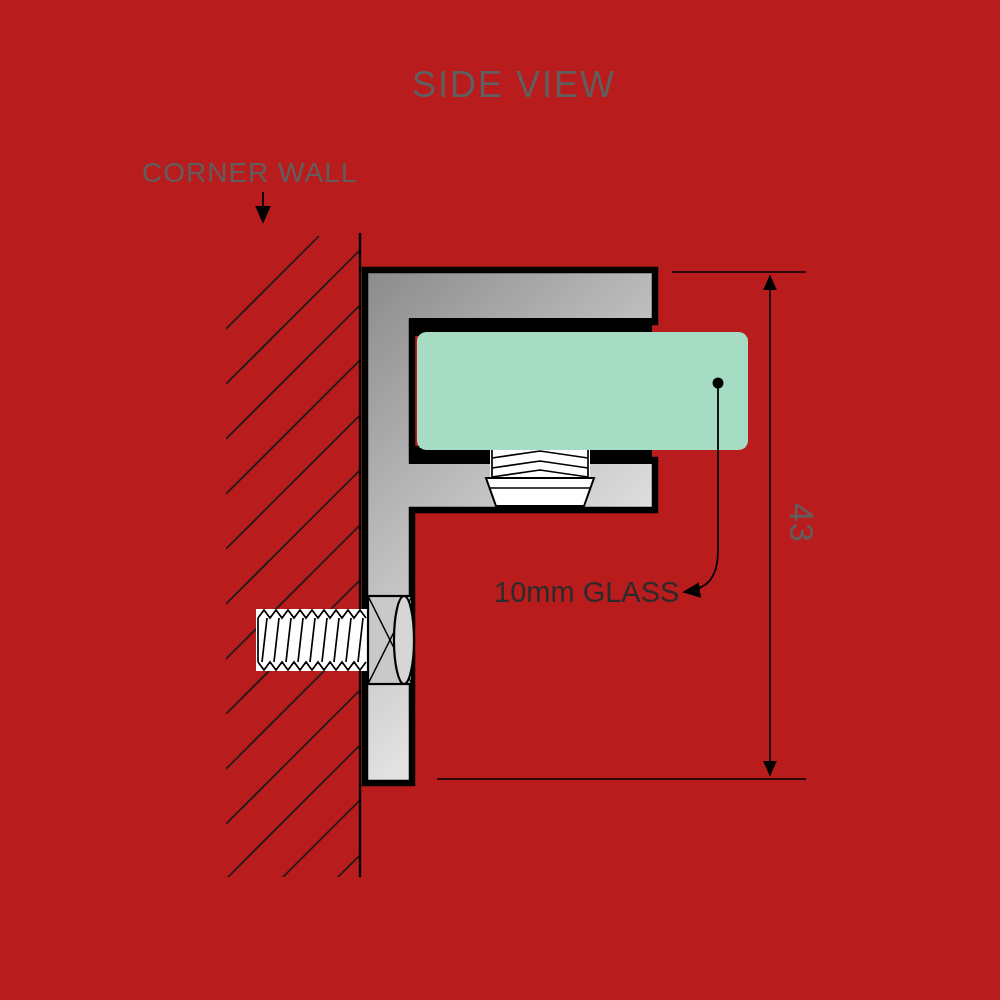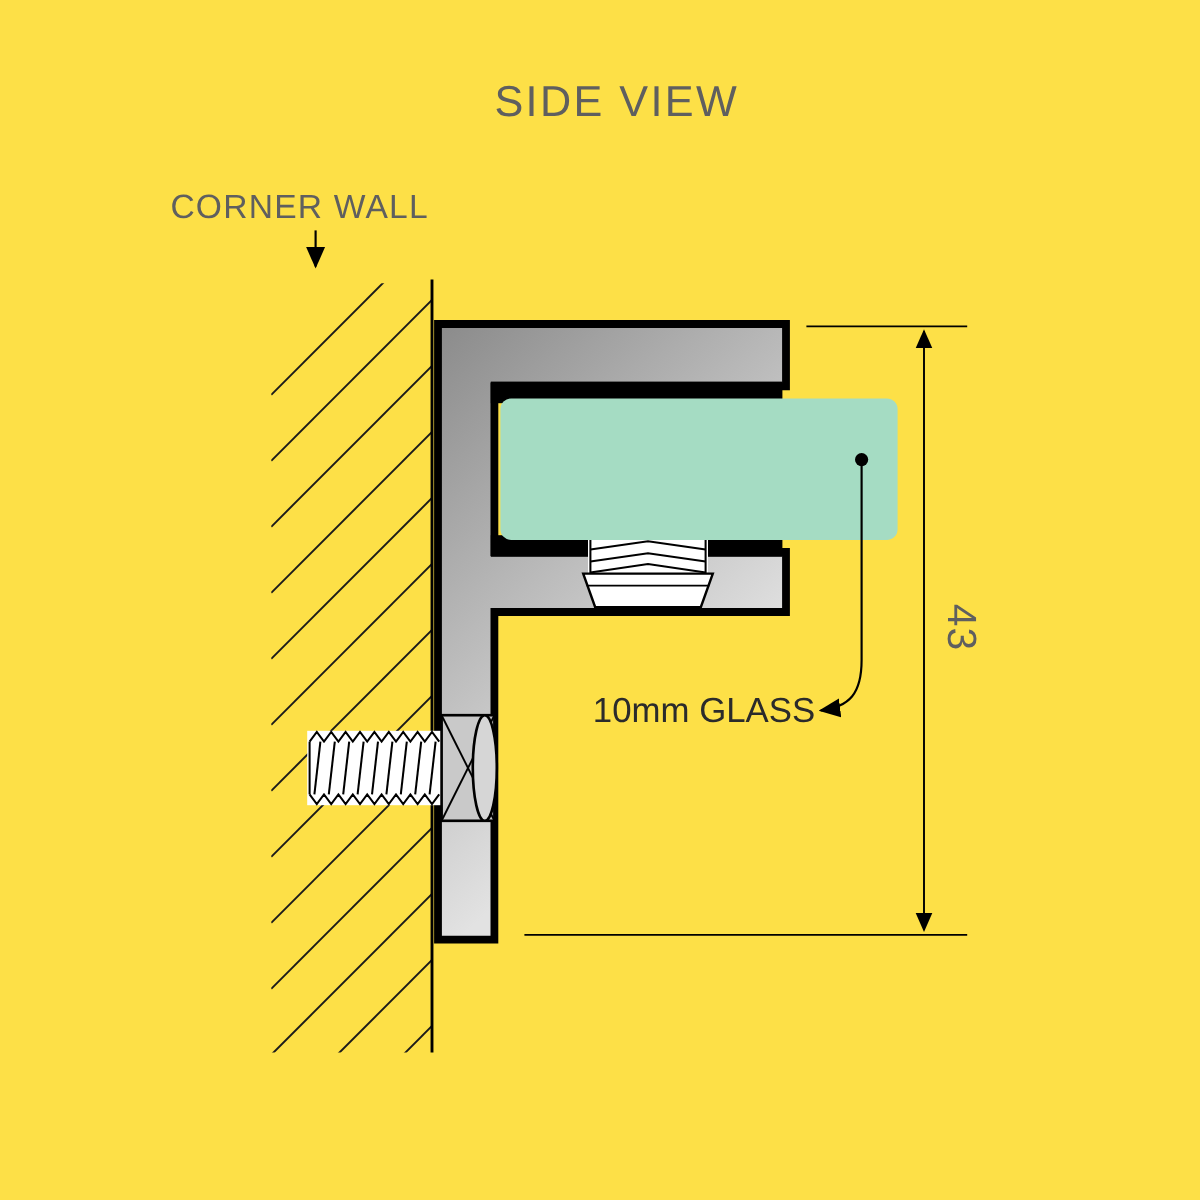--- a/index.html
+++ b/index.html
@@ -1,19 +1,19 @@
 <!DOCTYPE html>
 <html><head>
 <meta charset="utf-8">
 <style>
   html,body { margin:0; padding:0; background:#ffffff; }
   .canvas {
     position:relative;
     width:1000px; height:1000px;
-    background:#fde047;
+    background:#b91c1c;
     font-family:"Liberation Sans", sans-serif;
     overflow:hidden;
   }
   svg { position:absolute; top:0; left:0; }
   .t-title   { font-size:36px; letter-spacing:2px; }
   .t-wall    { font-size:28px; letter-spacing:1px; }
   .t-glass   { font-size:29px; }
   .t-dim     { font-size:34px; letter-spacing:1px; }
   .thin      { stroke:#000; stroke-width:1.4; fill:none; }
   .hatch     { stroke:#1a1a1a; stroke-width:1.6; }

